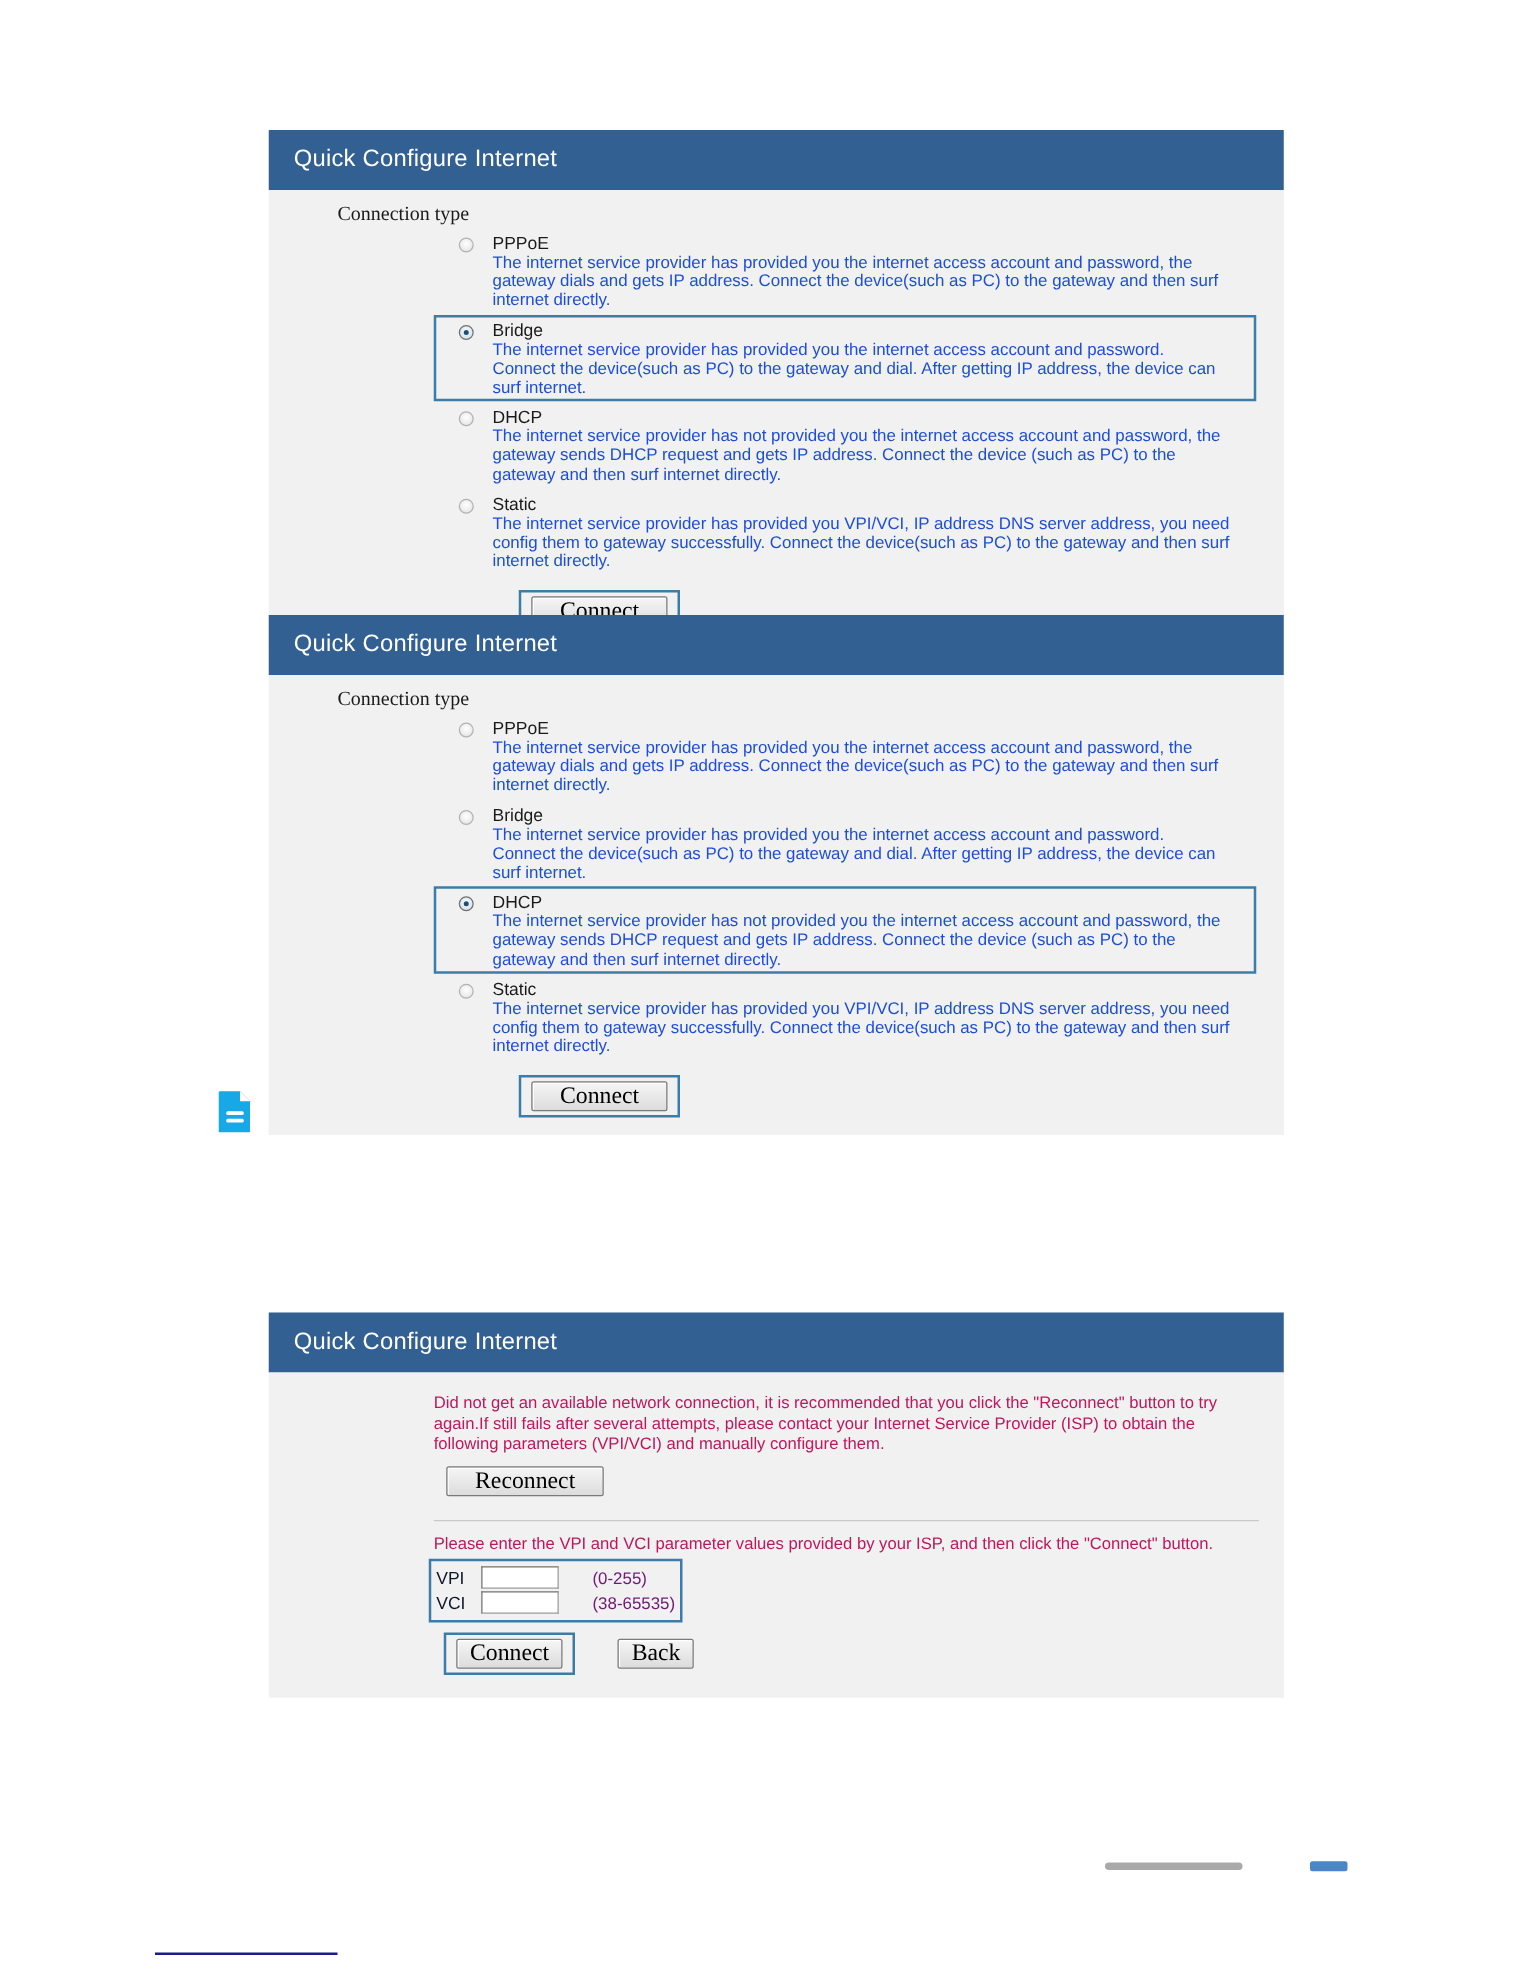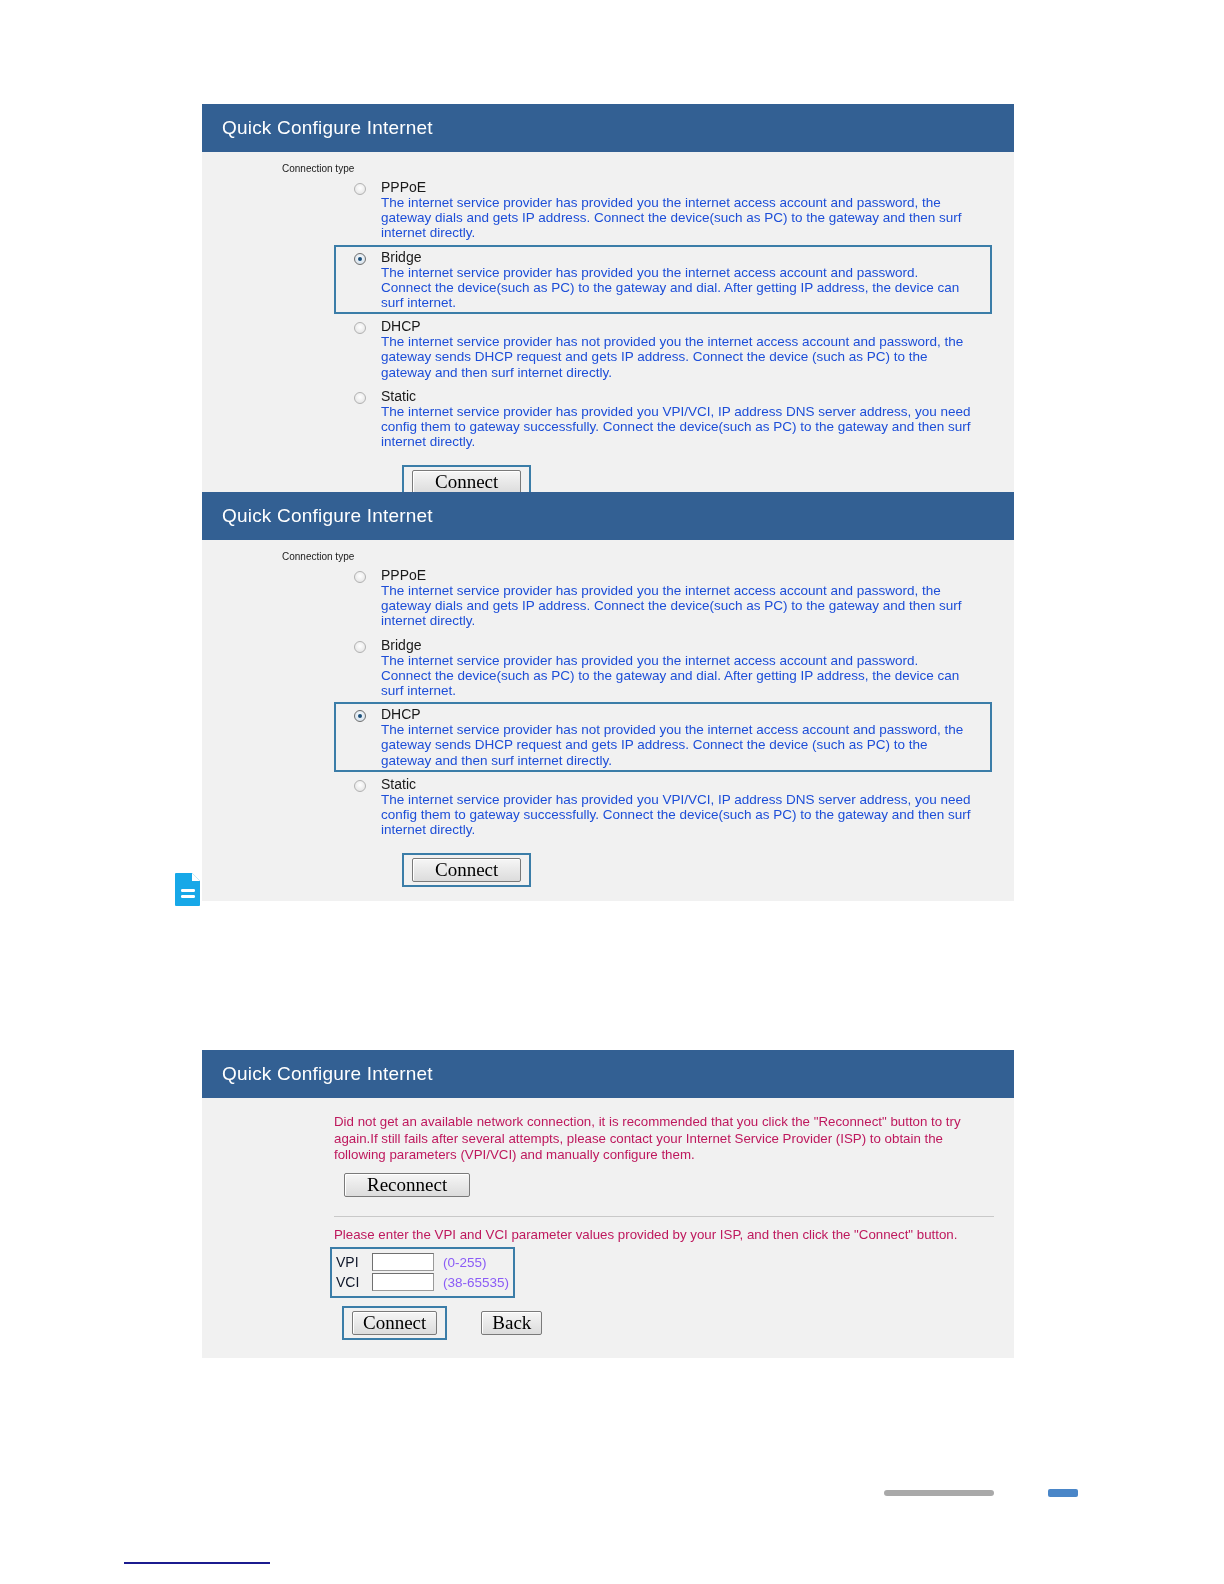--- a/index.html
+++ b/index.html
@@ -13,43 +13,43 @@
     height: 1584px;
     position: relative;
     font-family: "Liberation Sans", sans-serif;
     -webkit-font-smoothing: none;
   }
 
   
   .panel {
     position: absolute;
     width: 812px;
-    left: 202px;
+    left: 215px;
     background: #f1f1f1;
     box-sizing: border-box;
   }
   .panel-header {
     background: #336093;
     color: #ffffff;
     font-size: 19px;
     letter-spacing: .2px;
     padding: 13px 0 13px 20px;
     font-family: "Liberation Sans", sans-serif;
   }
   .panel-body {
     padding: 6px 0 14px 0;
     background: #f1f1f1;
   }
 
   
   .conn-label {
-    font-size: 10px;
+    font-size: 16px;
     color: #1a1a1a;
-    margin: 5px 0 1px 80px;
-    font-family: Liberation Sans, sans-serif;
+    margin: 5px 0 1px 55px;
+    font-family: Liberation Serif, serif;
   }
   .opt-list {
     margin: 0;
     padding: 0;
   }
   .opt {
     position: relative;
     padding: 2px 18px 2px 0;
     margin-left: 132px;
     margin-right: 22px;
@@ -170,22 +170,22 @@
     border: 1px solid #9a9a9a;
     border-top-color: #707070;
     border-left-color: #707070;
     box-sizing: border-box;
     font-size: 12px;
     font-family: "Liberation Sans", sans-serif;
     padding: 0 2px;
   }
   .vpi-hint {
     font-size: 13.5px;
-    color: #8b5cf6;
-    margin-left: 9px;
+    color: #701a75;
+    margin-left: 27px;
     font-family: "Liberation Sans", sans-serif;
   }
   .p3-buttons {
     margin: 8px 0 0 140px;
     display: flex;
     align-items: center;
     gap: 24px;
   }
 
   

